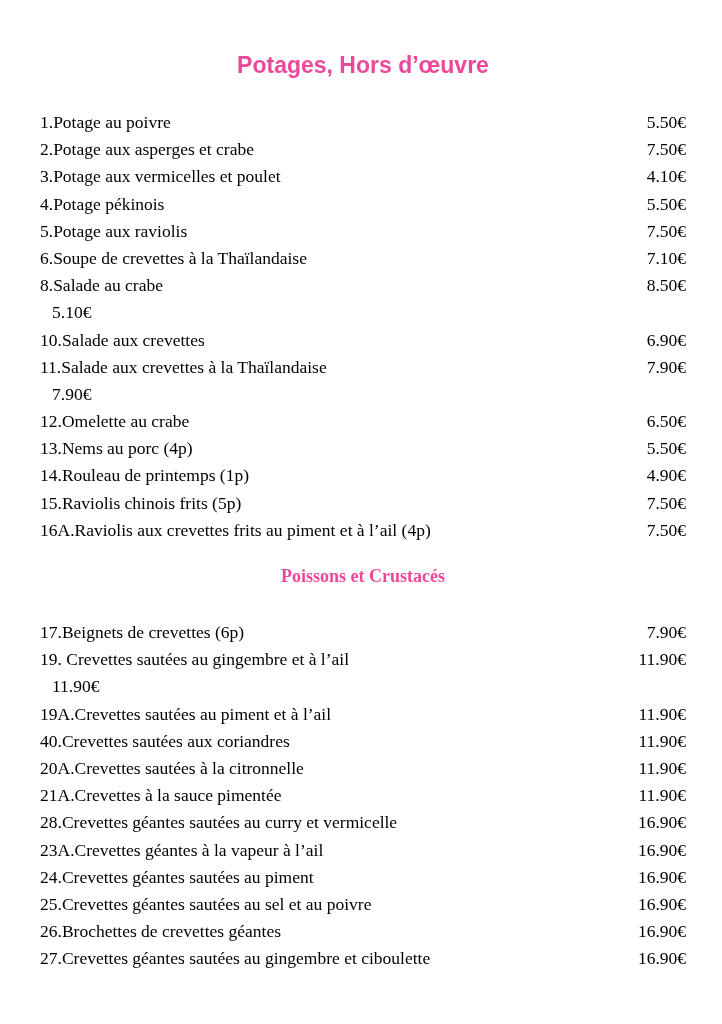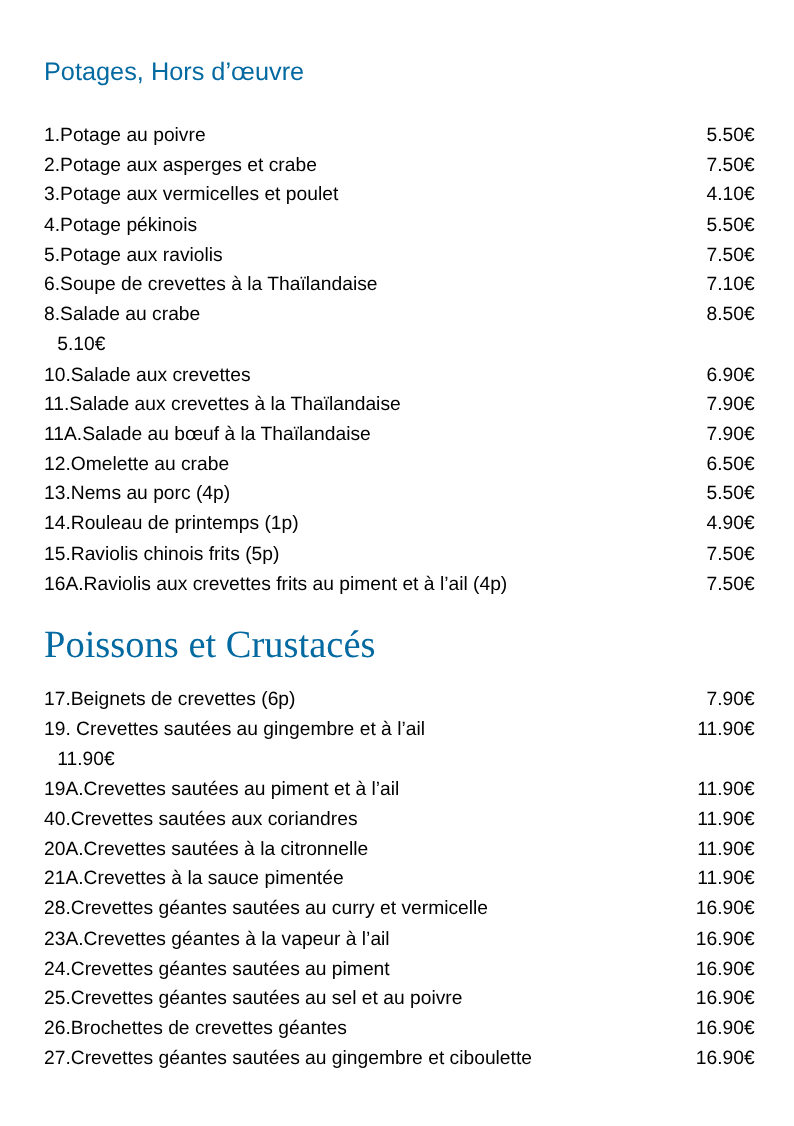--- a/index.html
+++ b/index.html
@@ -11,43 +11,44 @@
     color: #000000;
     overflow: hidden;
   }
   .page {
     width: 722px;
     height: 1024px;
     background: #ffffff;
     padding: 52px 36px 20px 40px;
   }
   .section-title {
-    text-align: left;
-    font-weight: normal;
-    color: #0369a1;
+    text-align: center;
+    font-weight: bold;
+    color: #ec4899;
   }
   .title-sans {
     font-family: "Liberation Sans", sans-serif;
     font-size: 23px;
     margin-bottom: 30px;
   }
   .title-serif {
     font-family: "Liberation Serif", serif;
-    font-size: 35px;
+    font-size: 18px;
     margin-top: 22px;
-    margin-bottom: 16px;
+    margin-bottom: 32px;
   }
   .menu-items { width: 100%; }
   .menu-row {
     display: flex;
     justify-content: space-between;
     align-items: center;
     height: 27.2px;
     line-height: 27.2px;
     font-size: 17.5px;
+    font-family: Liberation Serif, serif;
   }
   .item-label {
     white-space: nowrap;
     text-align: left;
   }
   .item-price {
     white-space: nowrap;
     text-align: right;
     padding-left: 12px;
   }
@@ -93,21 +94,20 @@
         </div>
         <div class="menu-row">
           <span class="item-label">10.Salade aux crevettes</span>
           <span class="item-price">6.90€</span>
         </div>
         <div class="menu-row">
           <span class="item-label">11.Salade aux crevettes à la Thaïlandaise</span>
           <span class="item-price">7.90€</span>
         </div>
         <div class="menu-row">
-          <span class="item-label">11A.Salade au bœuf à la Thaïlandaise</span>
           <span class="item-price">7.90€</span>
         </div>
         <div class="menu-row">
           <span class="item-label">12.Omelette au crabe</span>
           <span class="item-price">6.50€</span>
         </div>
         <div class="menu-row">
           <span class="item-label">13.Nems au porc (4p)</span>
           <span class="item-price">5.50€</span>
         </div>

